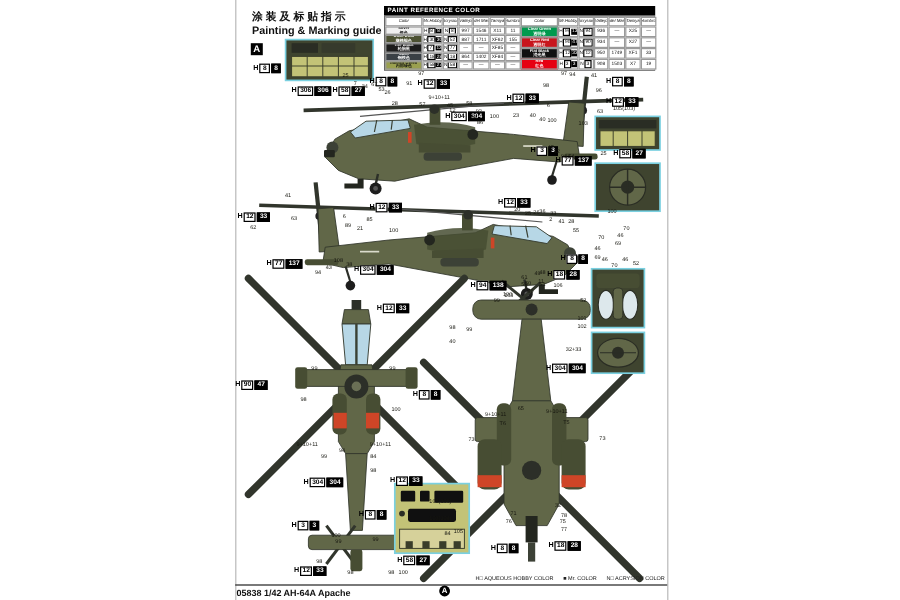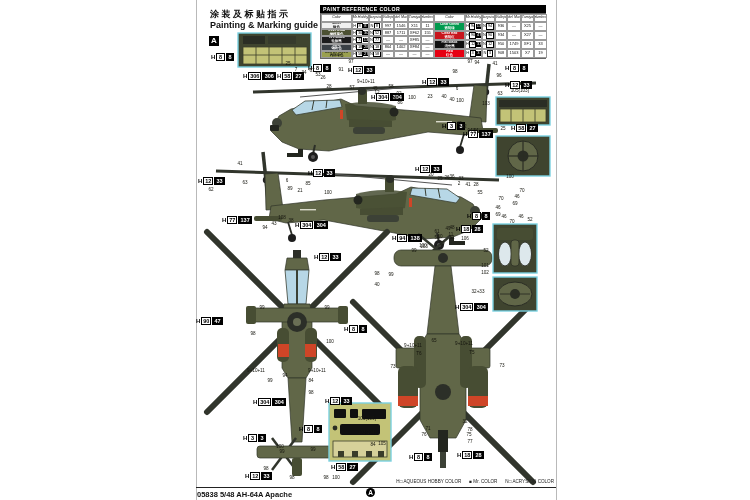--- a/index.html
+++ b/index.html
@@ -476,20 +476,20 @@
       <div class="plabel" style="left: 428px; top: 428px;">71</div>
       <div class="plabel" style="left: 424px; top: 434px;">76</div>
       <div class="plabel" style="left: 465px; top: 421px;">32</div>
       <div class="plabel" style="left: 470px; top: 429px;">78</div>
       <div class="plabel" style="left: 469px; top: 434px;">75</div>
       <div class="plabel" style="left: 470px; top: 441px;">77</div>
       <div class="plabel" style="left: 382px; top: 443px;">105</div>
     </div>
 
   <div id="footer-line"></div>
-  <div id="kit-label">05838 5/48 AH-64A Apache</div>
+  <div id="kit-label">05838 1/42 AH-64A Apache</div>
   <div id="scheme-mark">A</div>
   <div id="legend">
     <span>H□  AQUEOUS HOBBY COLOR</span>
     <span>■  Mr. COLOR</span>
     <span>N□  ACRYSION COLOR</span>
   </div>
 </div>
 
 </body></html>

